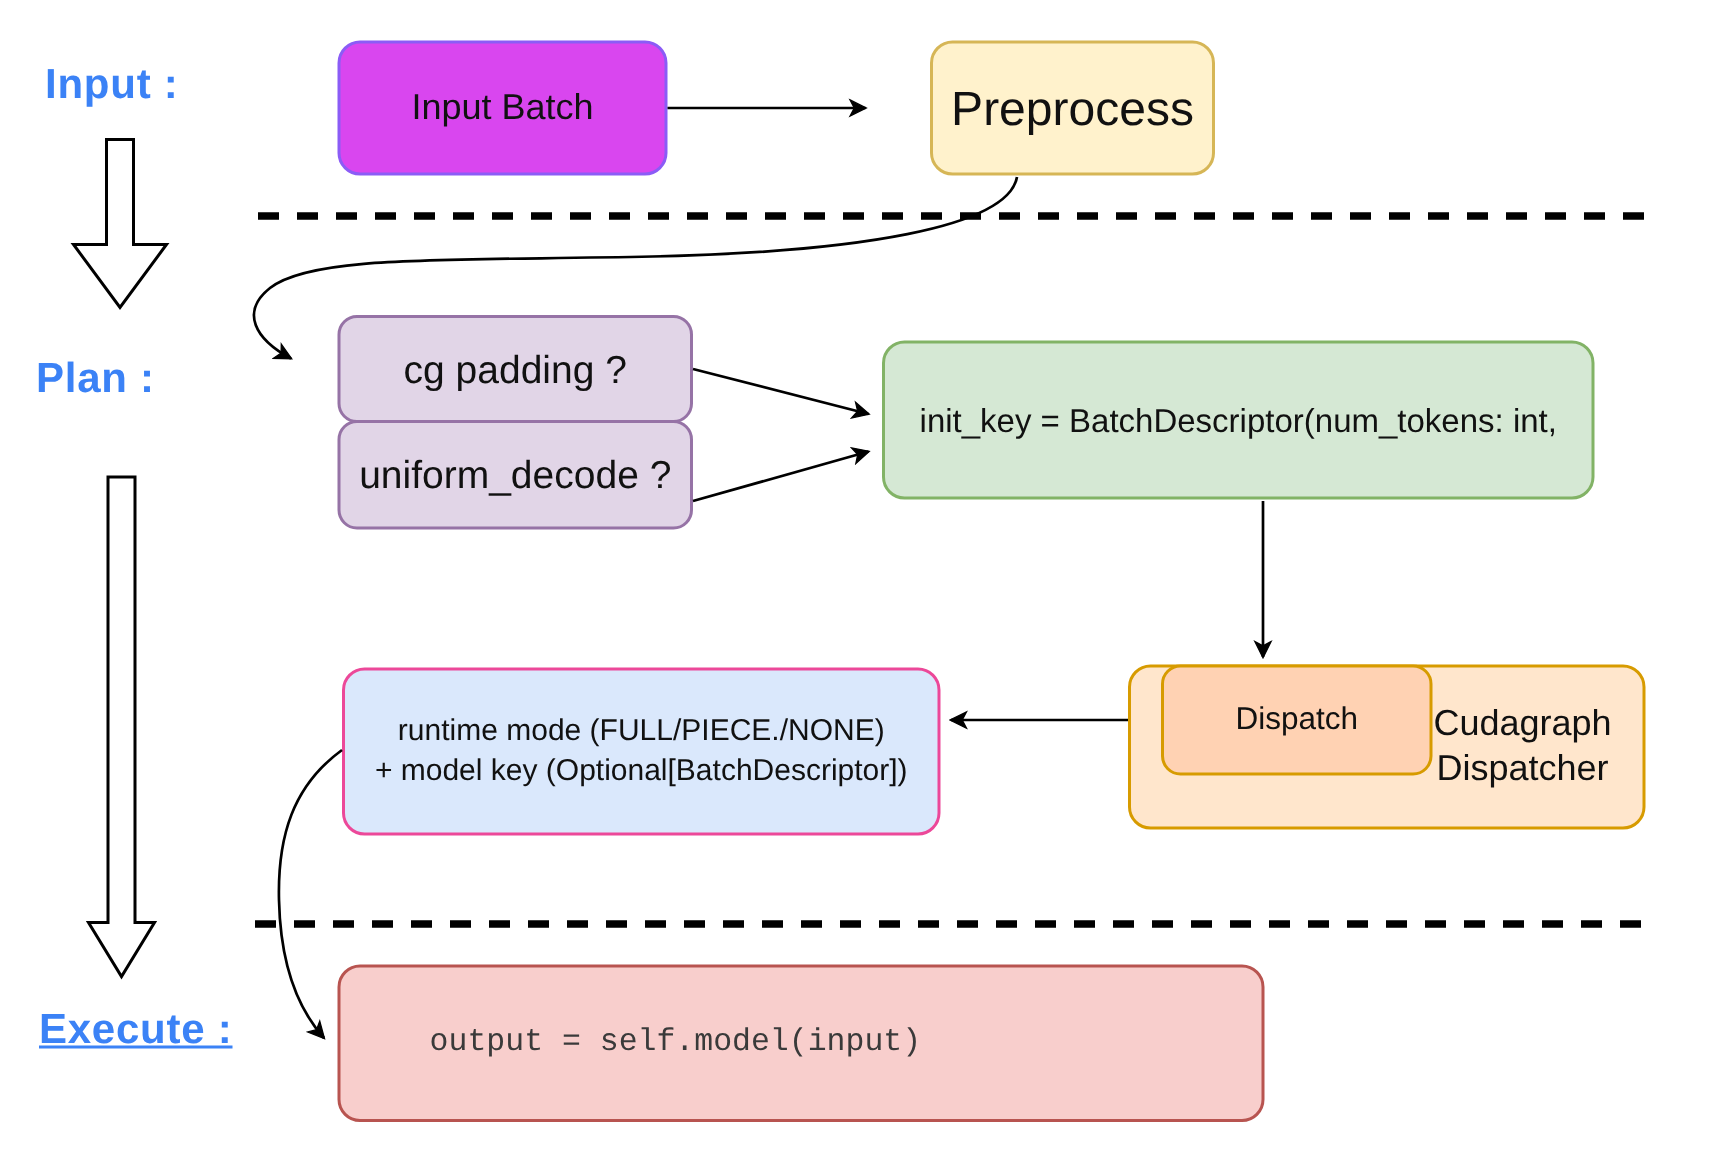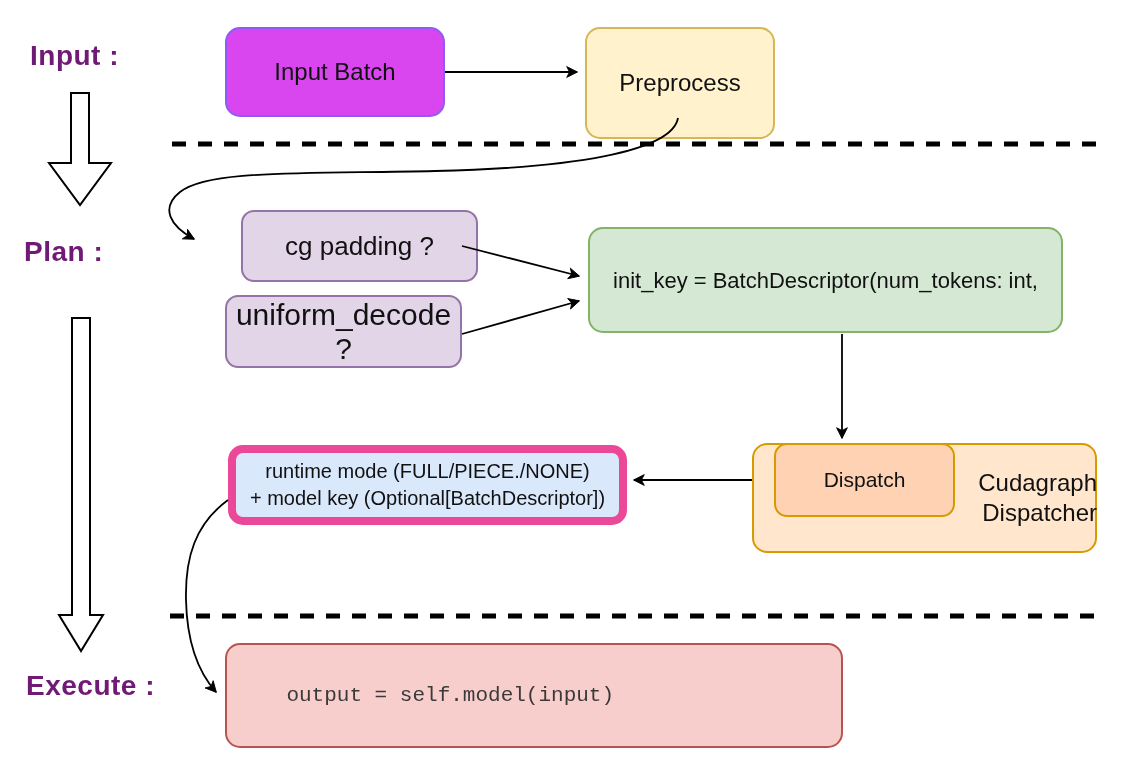--- a/index.html
+++ b/index.html
@@ -1,66 +1,66 @@
 <!DOCTYPE html>
 <html><head>
 <meta charset="utf-8">
 <style>
   html,body { margin:0; padding:0; background:#ffffff; }
   .canvas {
     position:relative; width:1142px; height:770px; background:#ffffff;
     font-family:"Liberation Sans", sans-serif; overflow:hidden;
   }
   .section-label {
-    position:absolute; font-weight:bold; font-size:28px; color:#701a75;
+    position:absolute; font-weight:bold; font-size:28px; color:#3b82f6;
     white-space:nowrap; letter-spacing:0.5px;
   }
   .node {
     position:absolute; box-sizing:border-box; border-radius:15px;
     display:flex; flex-direction:column; align-items:center; justify-content:center;
     color:#111; text-align:center;
   }
   #node-input-batch   { left:225px; top:27px;  width:220px; height:90px;
     background:#d946ef; border:2px solid #8b5cf6; font-size:24px; }
-  #node-preprocess    { left:585px; top:27px;  width:190px; height:112px;
-    background:#fff2cc; border:2px solid #d6b656; font-size:24px; }
+  #node-preprocess    { left:620px; top:27px;  width:190px; height:90px;
+    background:#fff2cc; border:2px solid #d6b656; font-size:32px; }
   #node-cg-padding    { left:225px; top:210px; width:237px; height:72px;
-    background:#e1d5e7; border:2px solid #9673a6; font-size:26px; border-radius:13px;margin-left:16px; }
-  #node-uniform-decode{ left:225px; top:295px; width:237px; height:73px;
-    background:#e1d5e7; border:2px solid #9673a6; font-size:30px; border-radius:13px; }
+    background:#e1d5e7; border:2px solid #9673a6; font-size:26px; border-radius:13px; }
+  #node-uniform-decode{ left:225px; top:280px; width:237px; height:73px;
+    background:#e1d5e7; border:2px solid #9673a6; font-size:26px; border-radius:13px; }
   #node-init-key      { left:588px; top:227px; width:475px; height:106px;
     background:#d5e8d4; border:2px solid #82b366; font-size:22px; line-height:33px; }
   #node-cuda-outer    { left:752px; top:443px; width:345px; height:110px;
     background:#ffe6cc; border:2px solid #d79b00; }
   #node-dispatch      { left:753px; top:443px; width:181px; height:74px;
     background:#ffd2b3; border:2px solid #d79b00; font-size:21px; border-radius:13px;margin-left:21px; }
   #cuda-label         { left:933px; top:443px; width:164px; height:110px;
-    position:absolute; display:flex; flex-direction:column; align-items:flex-end;
+    position:absolute; display:flex; flex-direction:column; align-items:center;
     justify-content:center; font-size:24px; line-height:30px; color:#111; }
-  #node-runtime       { left:228px; top:445px; width:399px; height:80px;
-    background:#dae8fc; border:8px solid #ec4899; font-size:20px; line-height:27px; }
+  #node-runtime       { left:228px; top:445px; width:399px; height:112px;
+    background:#dae8fc; border:2px solid #ec4899; font-size:20px; line-height:27px; }
   #node-code          { left:225px; top:643px; width:618px; height:105px;
     background:#f8cecc; border:2px solid #b85450;
     font-family:"Liberation Mono","DejaVu Sans Mono",monospace;
     font-size:21px; line-height:31px; color:#3a3a3a;
     align-items:flex-start; padding-left:9px; text-align:left; }
   .code-line { white-space:pre; }
   svg.overlay {
     position:absolute; left:0; top:0; width:1142px; height:770px;
     pointer-events:none;
   }
 </style>
 </head>
 <body>
 
 <div class="canvas">
 
   <div class="section-label" style="left:30px; top:40px;">Input :</div>
   <div class="section-label" style="left:24px; top:236px;text-align:right;">Plan :</div>
-  <div class="section-label" style="left:26px; top:670px;">Execute :</div>
+  <div class="section-label" style="left:26px; top:670px;text-decoration:underline;">Execute :</div>
 
   <div class="node" id="node-input-batch">
     <span>Input Batch</span>
   </div>
 
   <div class="node" id="node-preprocess">
     <span>Preprocess</span>
   </div>
 
   <div class="node" id="node-cg-padding">

